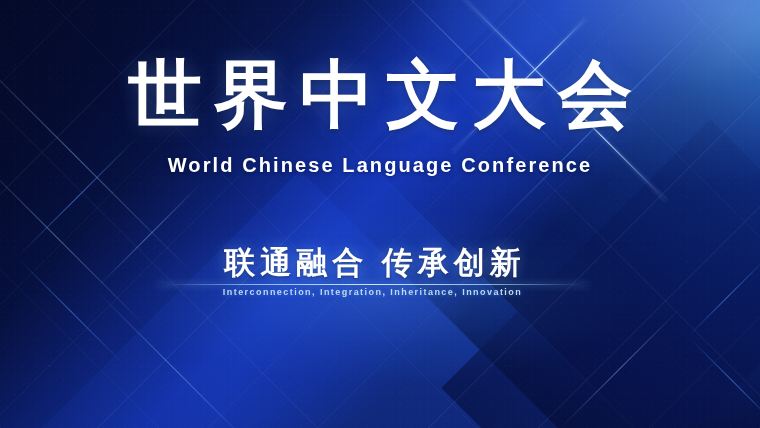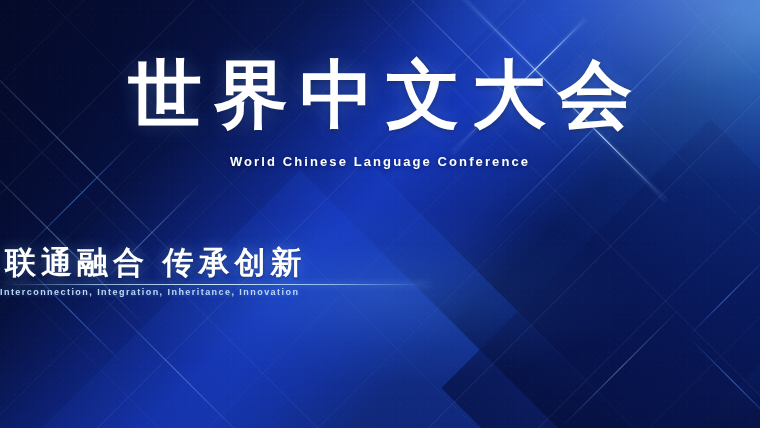--- a/index.html
+++ b/index.html
@@ -181,35 +181,35 @@
     letter-spacing: 12px;
     text-indent: 12px;
     line-height: 1;
     white-space: nowrap;
     text-shadow: 0 0 18px rgba(120,180,255,0.30), 0 2px 6px rgba(0,10,45,0.45);
   }
 
   .title-en {
     margin-top: 22px;
     color: #ffffff;
-    font-size: 13px;
+    font-size: 20px;
     font-weight: bold;
     letter-spacing: 2.1px;
     white-space: nowrap;
     text-shadow: 0 1px 4px rgba(0,12,50,0.55);
   }
 
   .tagline-block {
     position: absolute;
     top: 246px;
     left: 0;
     right: 15px;
     display: flex;
     flex-direction: column;
-    align-items: flex-start;
+    align-items: center;
   }
 
   .tagline-cn {
     color: #ffffff;
     font-size: 31px;
     font-weight: bold;
     letter-spacing: 5px;
     text-indent: 5px;
     line-height: 1.12;
     white-space: nowrap;

